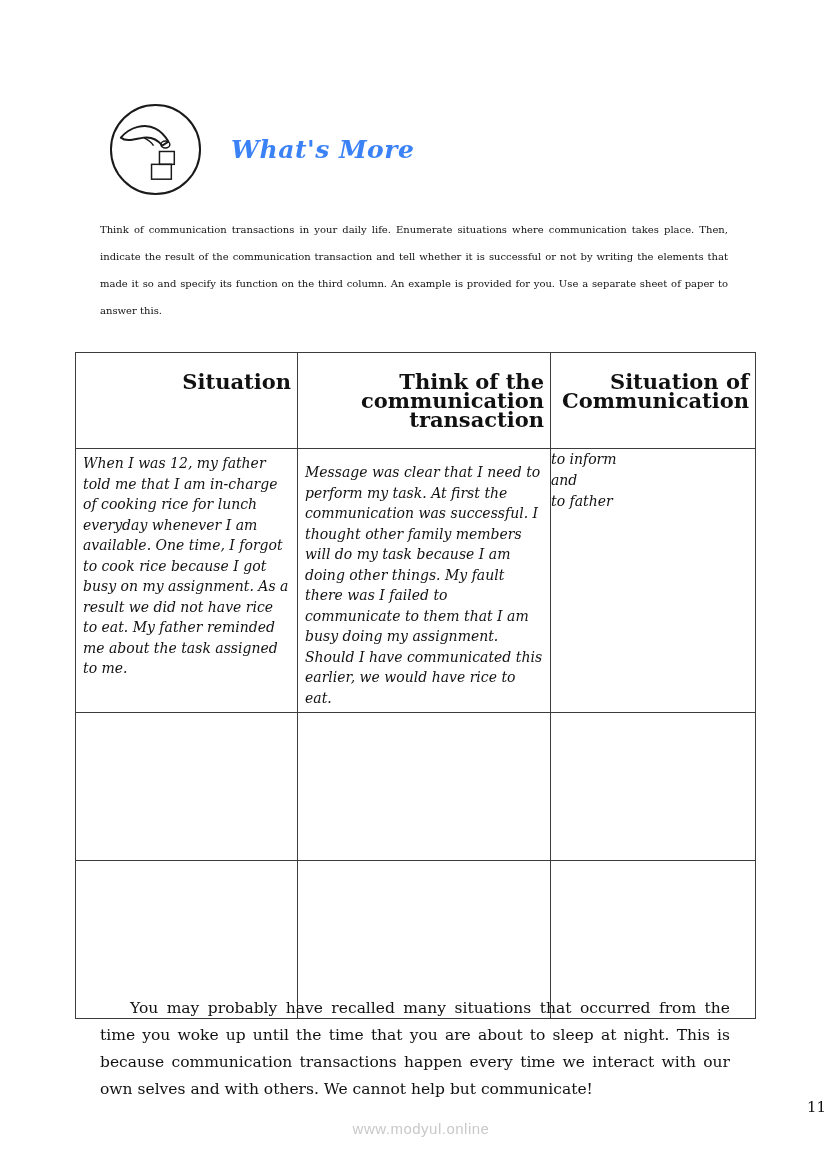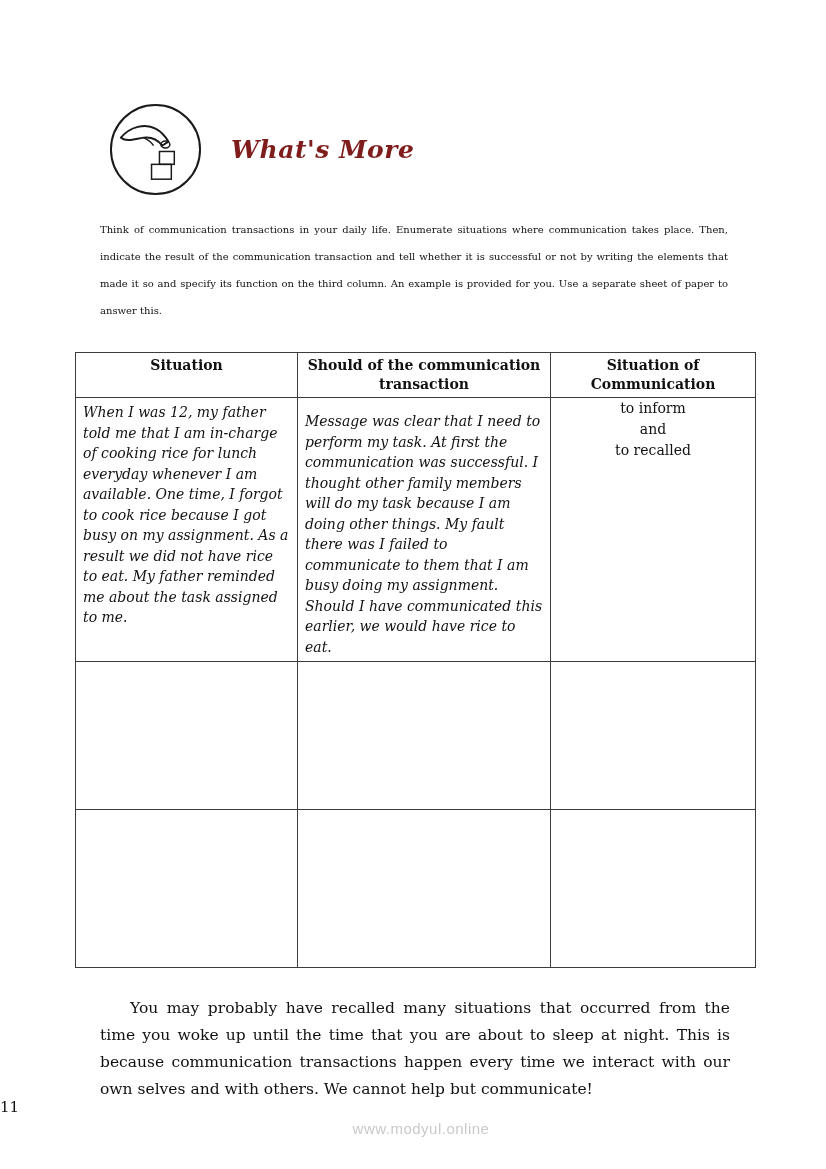--- a/index.html
+++ b/index.html
@@ -12,59 +12,59 @@
     color:#111111;
     overflow:hidden;
   }
   .header {
     position:absolute; top:102px; left:108px;
     display:flex; align-items:center; gap:28px;
   }
   .icon-circle { display:inline-block; line-height:0; }
   .title {
     font-size:25px; font-weight:bold; font-style:italic;
-    letter-spacing:0.5px; color:#7f1d1d;
+    letter-spacing:0.5px; color:#3b82f6;
   }
   .intro {
     position:absolute; top:216px; left:100px; width:628px;
     font-size:10px; line-height:27px; text-align:justify;
   }
   .worksheet-table {
     position:absolute; top:352px; left:75px; width:680px;
     border-collapse:collapse; table-layout:fixed;
   }
   .worksheet-table th, .worksheet-table td {
     border:1px solid #3c3c3c;
   }
   .worksheet-table th {
-    font-size:14px; font-weight:bold; text-align:center;
-    padding:3px 6px; line-height:19px; vertical-align:top;
+    font-size:21px; font-weight:bold; text-align:right;
+    padding:19px 6px; line-height:19px; vertical-align:top;
     height:40px;
   }
   .worksheet-table td { vertical-align:top; font-size:14px; }
   .row-example  { height:228px;margin-top:44px; }
   .row-empty-1  { height:148px; }
   .row-empty-2  { height:158px; }
   .cell-italic {
     font-style:italic; line-height:20.5px;
     padding:4px 6px 4px 7px;
   }
   .cell-result { padding-top:13px; font-size:14.5px; }
   .func-cell {
-    text-align:center; vertical-align:middle;
-    font-size:14.5px; line-height:21px;
+    vertical-align:middle;
+    font-style:italic; font-size:14.5px; line-height:21px;
   }
   .closing {
     position:absolute; top:995px; left:100px; width:630px;
     font-size:15.5px; line-height:27px; text-align:justify;
     text-indent:30px;
   }
   .page-number {
     position:absolute; top:1098px; left:0; width:826px;
-    text-align:left; font-size:15px; color:#111111;
+    text-align:right; font-size:15px; color:#111111;
   }
   .watermark {
     position:absolute; top:1120px; left:0; width:826px;
     text-align:center; font-size:15px; color:#c9c9c9;
     font-family:"Liberation Sans", sans-serif; letter-spacing:0.5px;padding-left:16px;
   }
 </style>
 </head>
 <body>
 
@@ -88,32 +88,32 @@
 
   <table class="worksheet-table">
     <colgroup>
       <col style="width:222px">
       <col style="width:253px">
       <col style="width:205px">
     </colgroup>
     <thead>
       <tr>
         <th>Situation</th>
-        <th>Should of the communication transaction</th>
+        <th>Think of the communication transaction</th>
         <th>Situation of Communication</th>
       </tr>
     </thead>
     <tbody>
       <tr class="row-example">
         <td class="cell-italic">When I was 12, my father told me that I am in-charge of cooking rice for lunch everyday whenever I am available. One time, I forgot to cook rice because I got busy on my assignment. As a result we did not have rice to eat. My father reminded me about the task assigned to me.</td>
         <td class="cell-italic cell-result">Message was clear that I need to perform my task. At first the communication was successful. I thought other family members will do my task because I am doing other things. My fault there was I failed to communicate to them that I am busy doing my assignment. Should I have communicated this earlier, we would have rice to eat.</td>
         <td class="func-cell">
           <div>to inform</div>
           <div>and</div>
-          <div>to recalled</div>
+          <div>to father</div>
         </td>
       </tr>
       <tr class="row-empty-1">
         <td></td>
         <td></td>
         <td></td>
       </tr>
       <tr class="row-empty-2">
         <td></td>
         <td></td>

